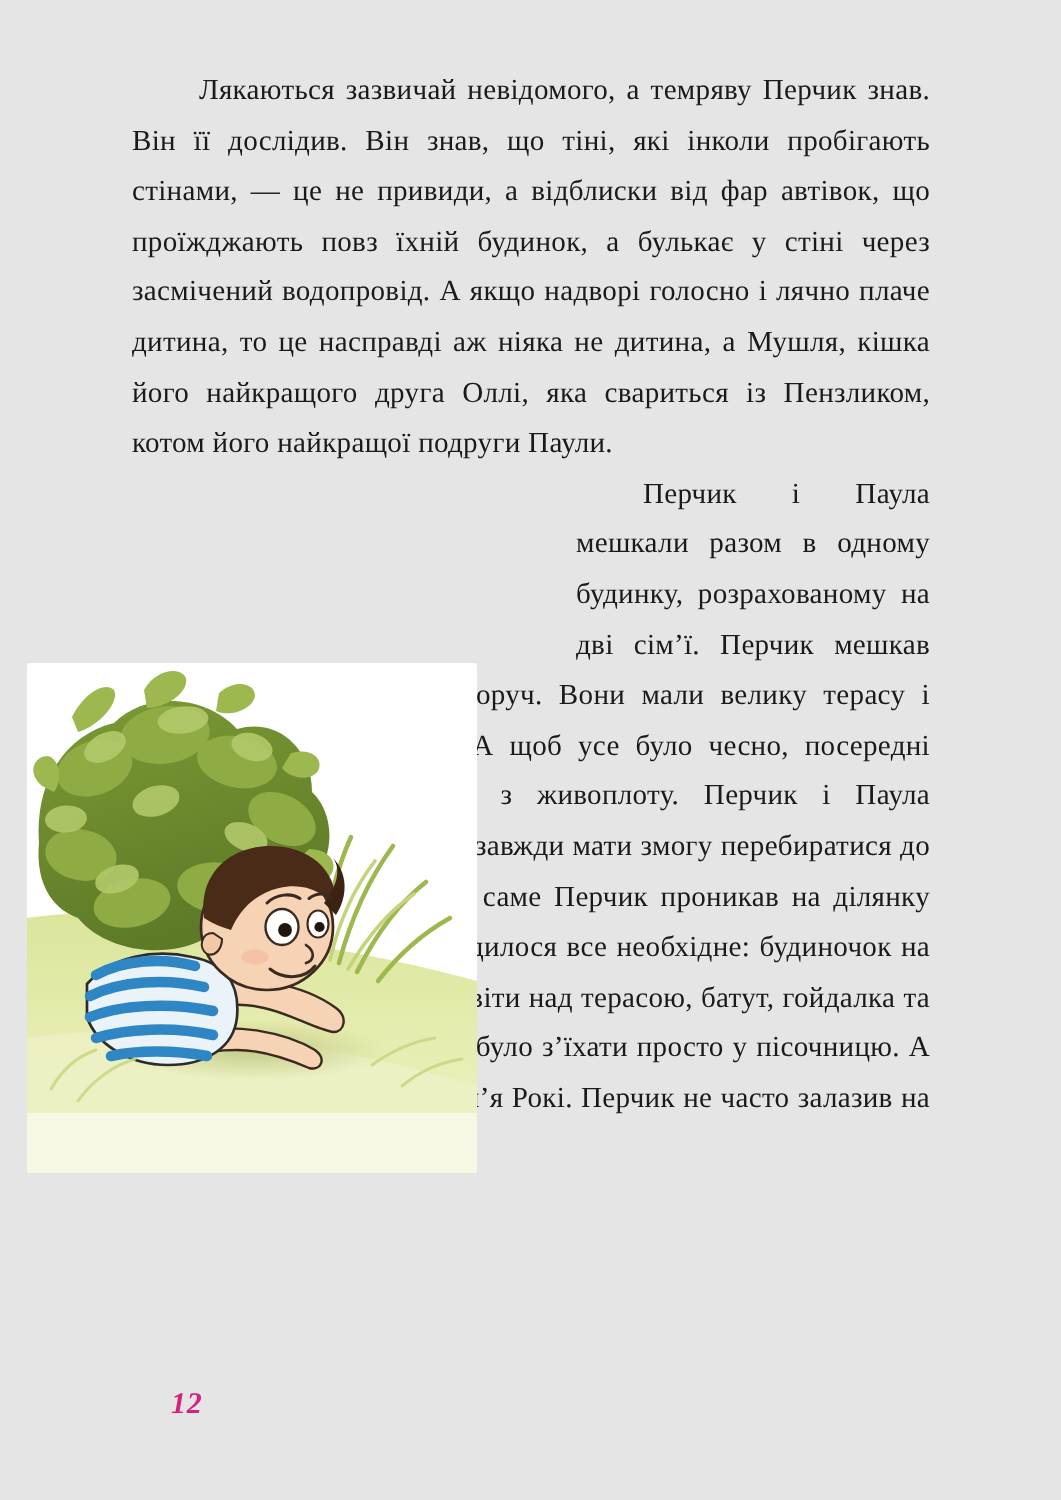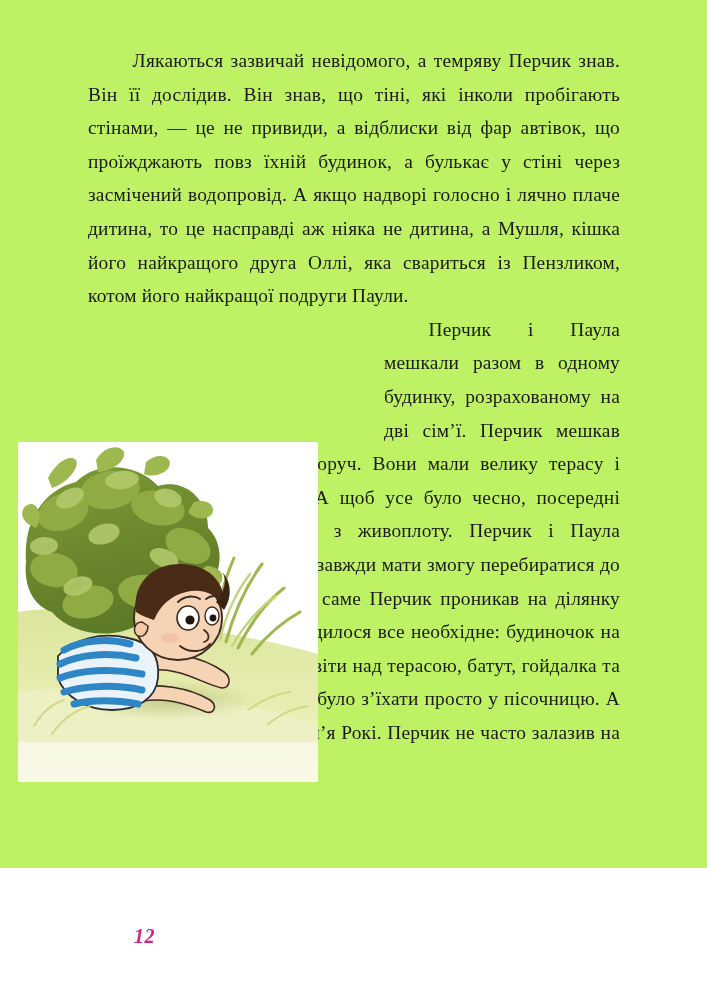--- a/index.html
+++ b/index.html
@@ -11,22 +11,22 @@
     width: 707px;
     height: 1000px;
     position: relative;
     font-family: "Liberation Serif", serif;
     overflow: hidden;
   }
   .page {
     position: absolute;
     inset: 0;
     width: 707px;
-    height: 868px;
-    background: #bef264;
+    height: 1000px;
+    background: #e5e5e5;
   }
   .text-column {
     position: absolute;
     left: 88px;
     top: 44px;
     width: 532px;
     font-size: 19.4px;
     line-height: 33.6px;
     color: #1a1a1a;
     text-align: justify;
@@ -45,21 +45,21 @@
     width: 300px;
     height: 340px;
     overflow: hidden;
     border-radius: 2px;
   }
   .illustration svg {
     display: block;
   }
   .page-number {
     position: absolute;
-    left: 134px;
+    left: 114px;
     top: 925px;
     font-family: "Liberation Serif", serif;
     font-style: italic;
     font-weight: bold;
     font-size: 20px;
     color: #d6217f;
     letter-spacing: 0.5px;
   }
   
   .wrap-spacer {

